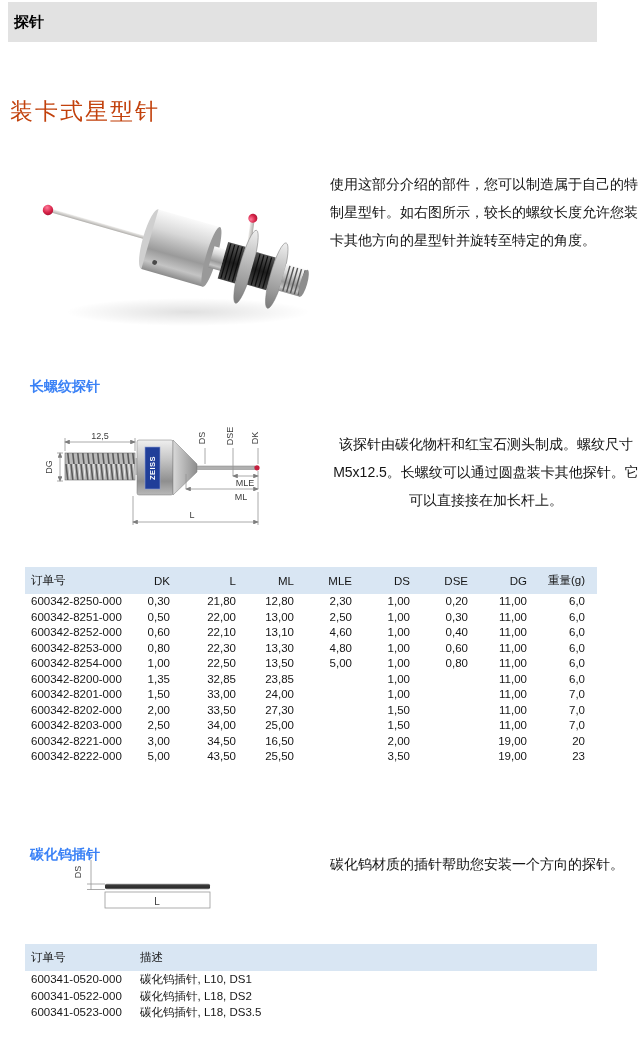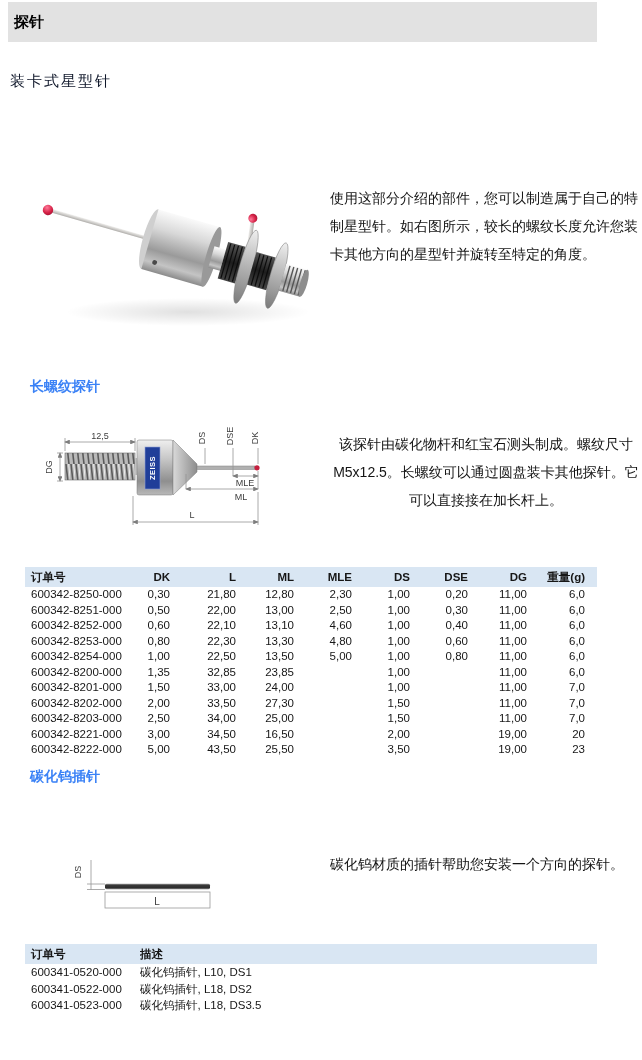--- a/index.html
+++ b/index.html
@@ -3,39 +3,39 @@
 <meta charset="utf-8">
 <style>
   html,body{margin:0;padding:0;background:#fff;}
   #page{position:relative;width:642px;height:1060px;background:#ffffff;overflow:hidden;
         font-family:"Liberation Sans","DejaVu Sans",sans-serif;color:#1a1a1a;}
 
   .topbar{position:absolute;left:8px;top:2px;width:589px;height:40px;background:#e2e2e2;
           display:flex;align-items:center;}
   .topbar .t{font-size:15px;font-weight:bold;color:#000;margin-left:6px;}
 
-  .heading-blue{position:absolute;left:10px;top:72px;font-family:"Liberation Serif","DejaVu Serif",serif;
-          font-size:15px;color:#0f172a;letter-spacing:2px;}
+  .heading-blue{position:absolute;left:10px;top:96px;font-family:"Liberation Serif","DejaVu Serif",serif;
+          font-size:23px;color:#c2410c;letter-spacing:2px;}
 
   .sec-title{position:absolute;font-size:14px;font-weight:bold;color:#3b82f6;}
   #sec2-title{left:30px;top:378px;}
-  #sec3-title{left:30px;top:768px;}
+  #sec3-title{left:30px;top:846px;}
 
   .para{position:absolute;left:330px;width:312px;font-size:14px;line-height:28px;color:#141414;}
-  #para1{top:184px;}
+  #para1{top:170px;}
   #para2{top:430px;text-align:center;}
   #para3{top:852px;line-height:24px;}
 
   .figure{position:absolute;}
   #hero{left:18px;top:160px;width:300px;height:185px;}
   #diagram1{left:25px;top:410px;width:290px;height:145px;}
   #diagram2{left:25px;top:848px;width:290px;height:95px;}
 
   table.data{border-collapse:collapse;table-layout:fixed;width:572px;font-size:11.5px;color:#161616;}
-  table.data th{background:#d9e6f3;font-weight:bold;height:20px;padding:0;white-space:nowrap;overflow:hidden;margin-left:16px;}
+  table.data th{background:#d9e6f3;font-weight:normal;height:27px;padding:0;white-space:nowrap;overflow:hidden;margin-left:16px;}
   table.data td{padding:0;white-space:nowrap;overflow:hidden;}
   #table1-wrap{position:absolute;left:25px;top:567px;}
   #table2-wrap{position:absolute;left:25px;top:944px;}
   #table1 td{height:15.5px;line-height:15.5px;}
   #table2 td{height:16.5px;line-height:16.5px;}
   #table1 th,#table1 td{text-align:right;}
   #table1 th:first-child,#table1 td:first-child{text-align:left;padding-left:6px;}
   #table1 th:last-child,#table1 td:last-child{padding-right:12px;}
   #table2 th,#table2 td{text-align:left;}
   #table2 th:first-child,#table2 td:first-child{padding-left:6px;}

